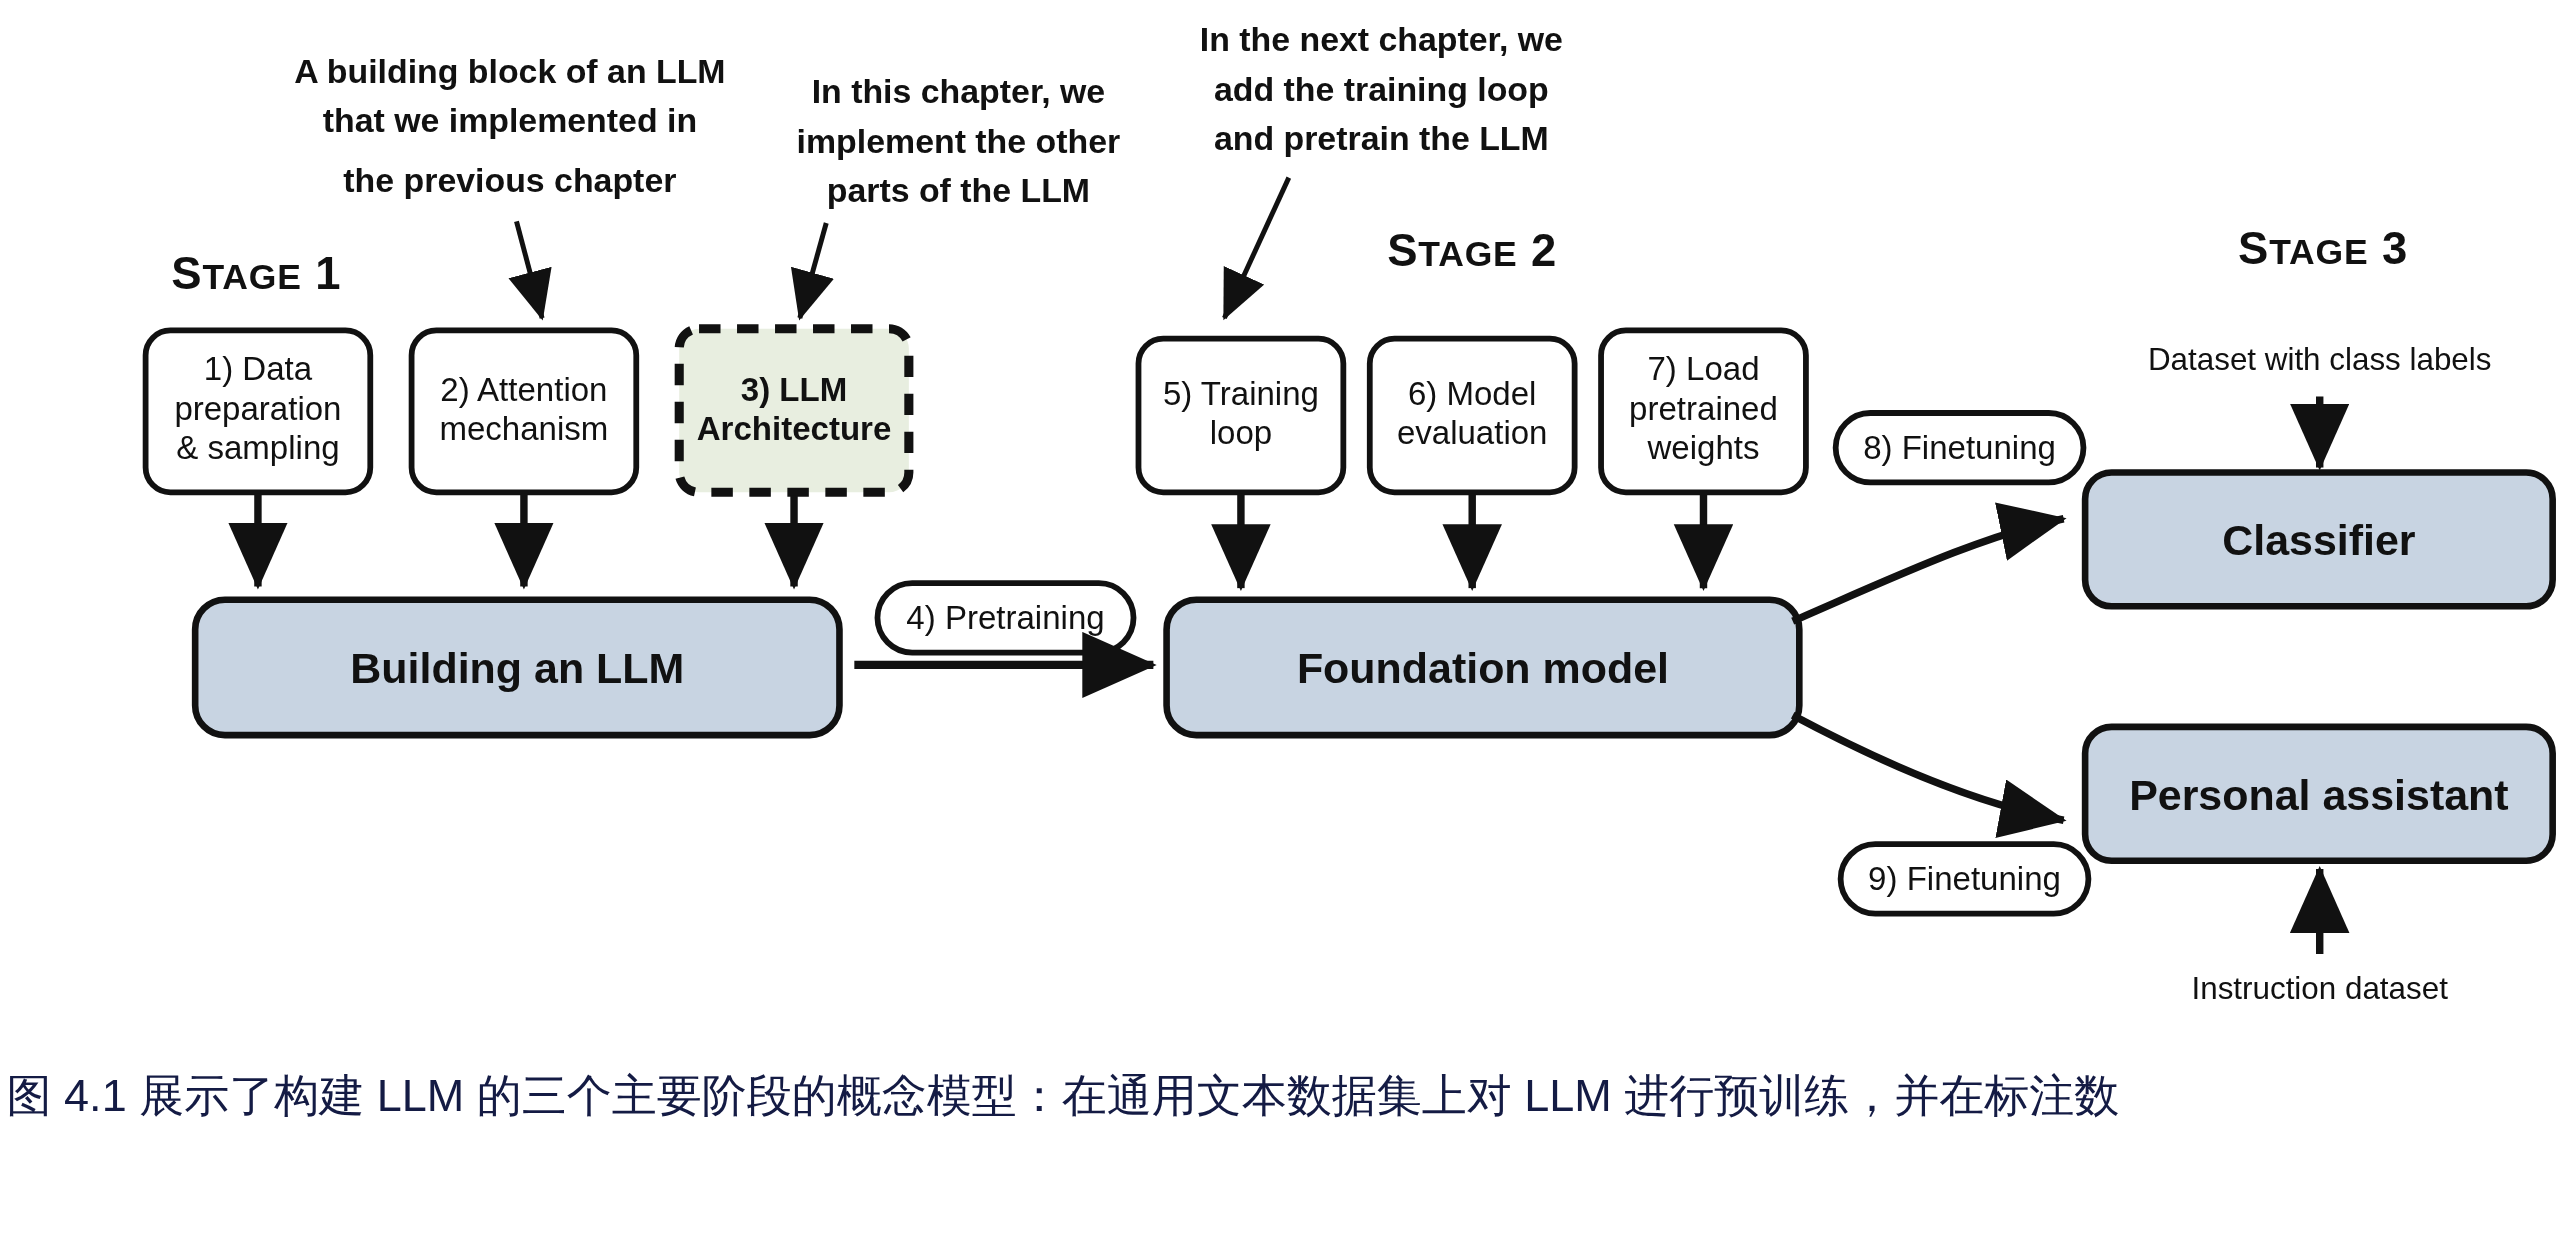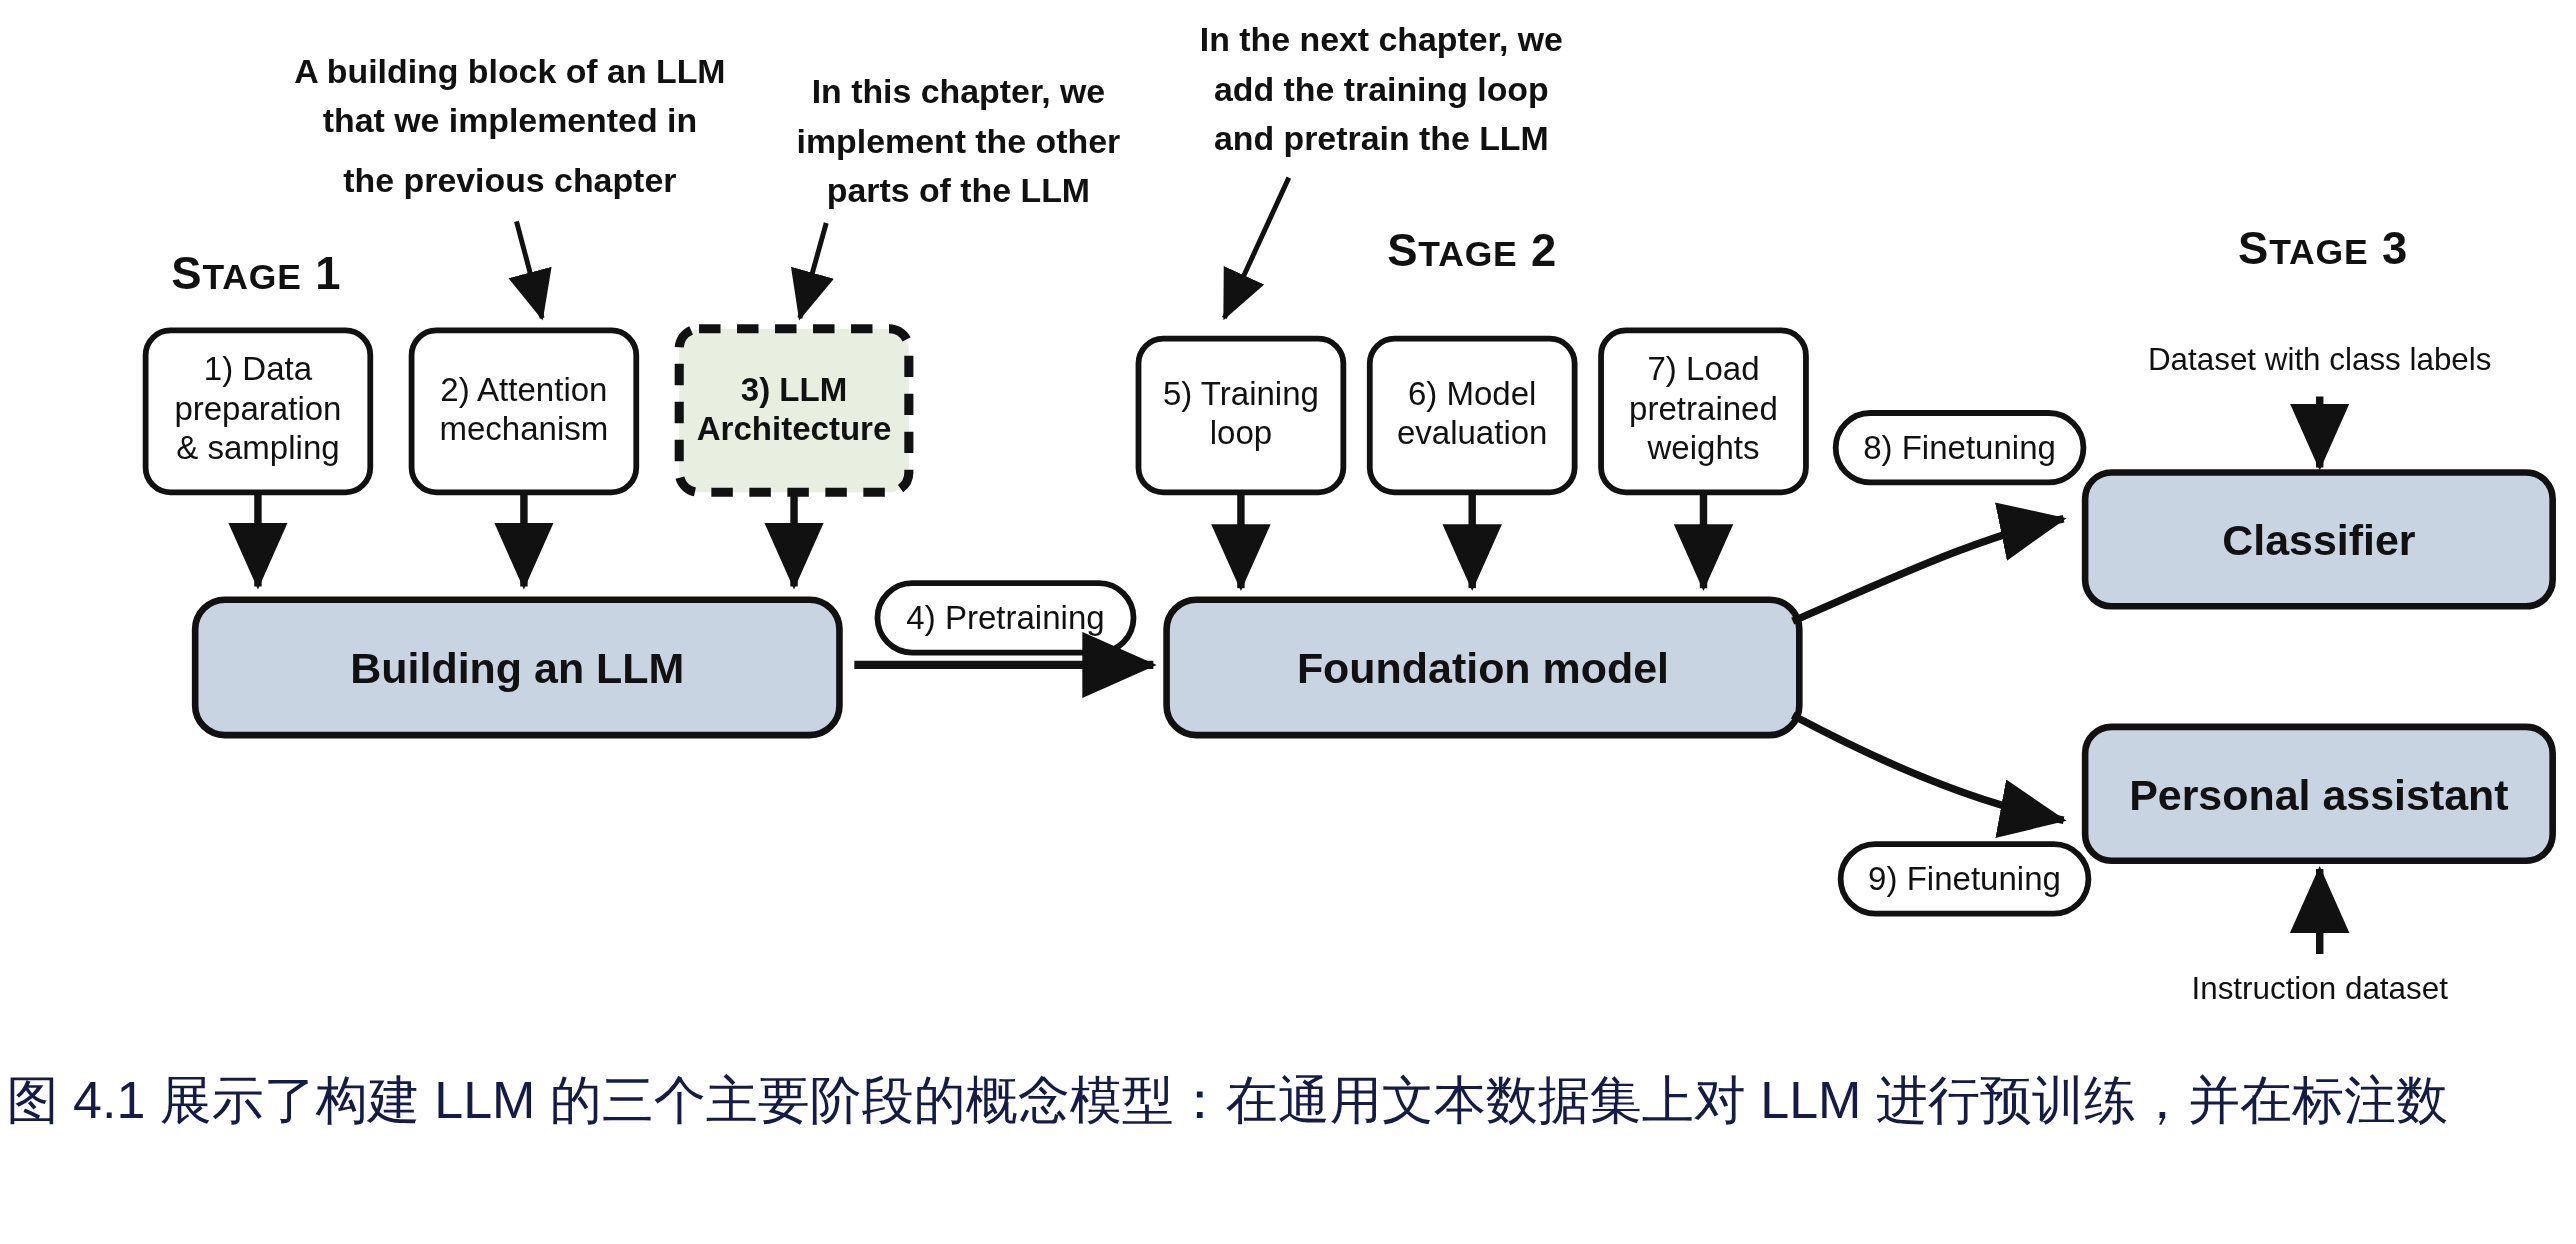--- a/index.html
+++ b/index.html
@@ -14,21 +14,21 @@
   .stage-label .big{font-size:55px;}
   .stage-label .sm{font-size:43px;}
 
   .boxtext{font-family:"Liberation Sans",sans-serif;font-size:40px;fill:#111;text-anchor:middle;}
   .boxtext-b{font-family:"Liberation Sans",sans-serif;font-size:40px;font-weight:bold;fill:#111;text-anchor:middle;}
   .bigtext{font-family:"Liberation Sans",sans-serif;font-size:52px;font-weight:bold;fill:#111;text-anchor:middle;}
   .pilltext{font-family:"Liberation Sans",sans-serif;font-size:40px;fill:#111;text-anchor:middle;}
   .freetext{font-family:"Liberation Sans",sans-serif;font-size:38px;fill:#111;text-anchor:middle;}
 
   .caption{position:absolute;left:6.6px;top:1064px;width:2561px;
-           font-family:"Liberation Sans",sans-serif;font-size:52px;line-height:1.42;
+           font-family:"Liberation Sans",sans-serif;font-size:45px;line-height:1.42;
            color:#141b44;font-weight:normal;letter-spacing:0px;}
 </style>
 </head>
 <body>
 
 <div id="stage">
 
 <svg id="diagram" viewBox="0 0 3118 1506">
   <defs>
     <marker id="arrowhead" markerWidth="12" markerHeight="12" refX="8.6" refY="4" orient="auto" markerUnits="strokeWidth">

